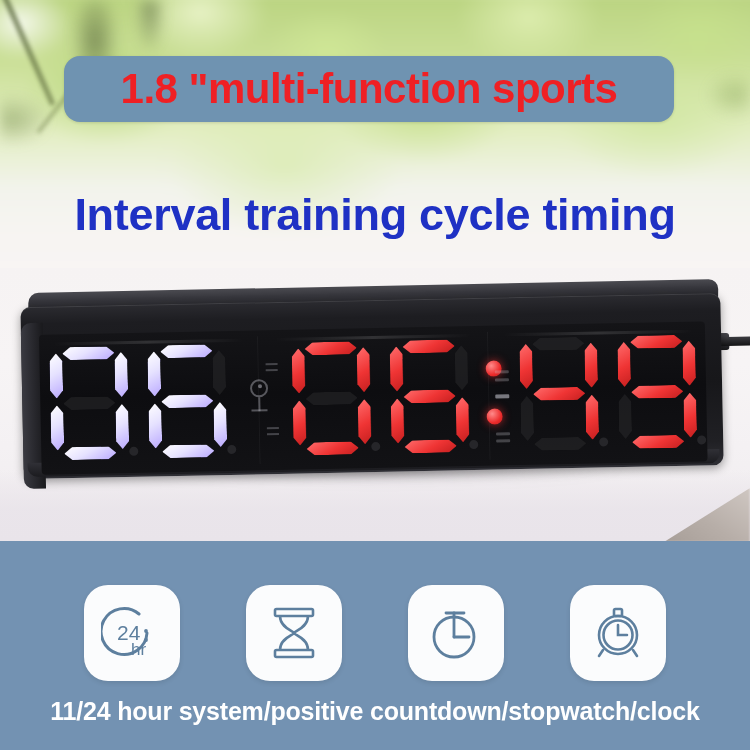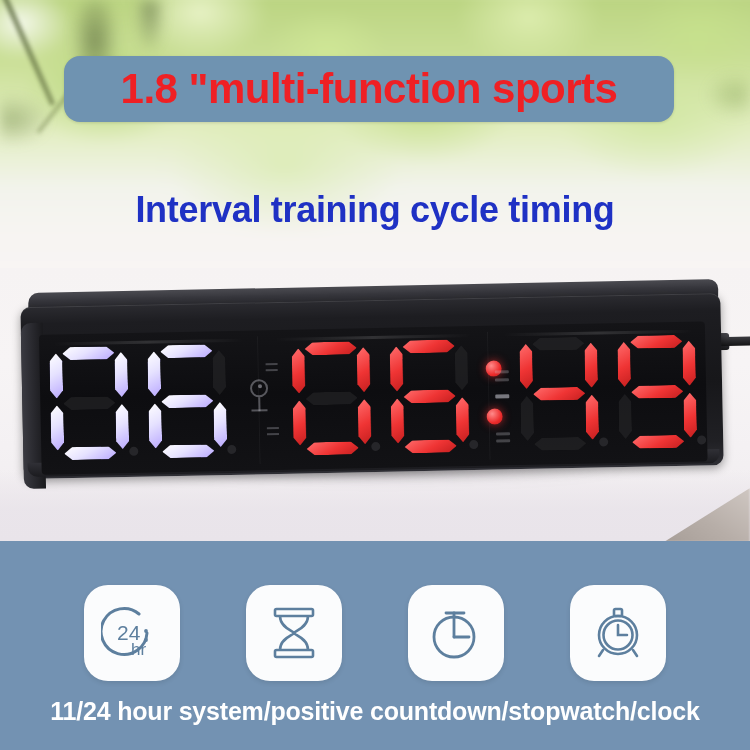--- a/index.html
+++ b/index.html
@@ -69,21 +69,21 @@
     background:#6f93b1; border-radius:16px;
     display:flex; align-items:center; justify-content:center;
     box-shadow:0 1px 3px rgba(0,0,0,.12);
   }
   .banner-text{
     color:#ef2024; font-size:42px; font-weight:700; letter-spacing:-.5px;
     white-space:nowrap; line-height:1;
   }
   .subtitle{
     position:absolute; left:0; top:192px; width:750px; text-align:center;
-    color:#1f31c4; font-size:36px; font-weight:600; letter-spacing:-.3px;
+    color:#1f31c4; font-size:45px; font-weight:600; letter-spacing:-.3px;
     line-height:1; white-space:nowrap;
   }
 
   
   .device-shadow{
     position:absolute; left:34px; top:452px; width:690px; height:40px;
     background:radial-gradient(ellipse 50% 50% at 50% 40%, rgba(90,85,95,.32), rgba(90,85,95,0) 72%);
     filter:blur(6px);
   }
   .device{

